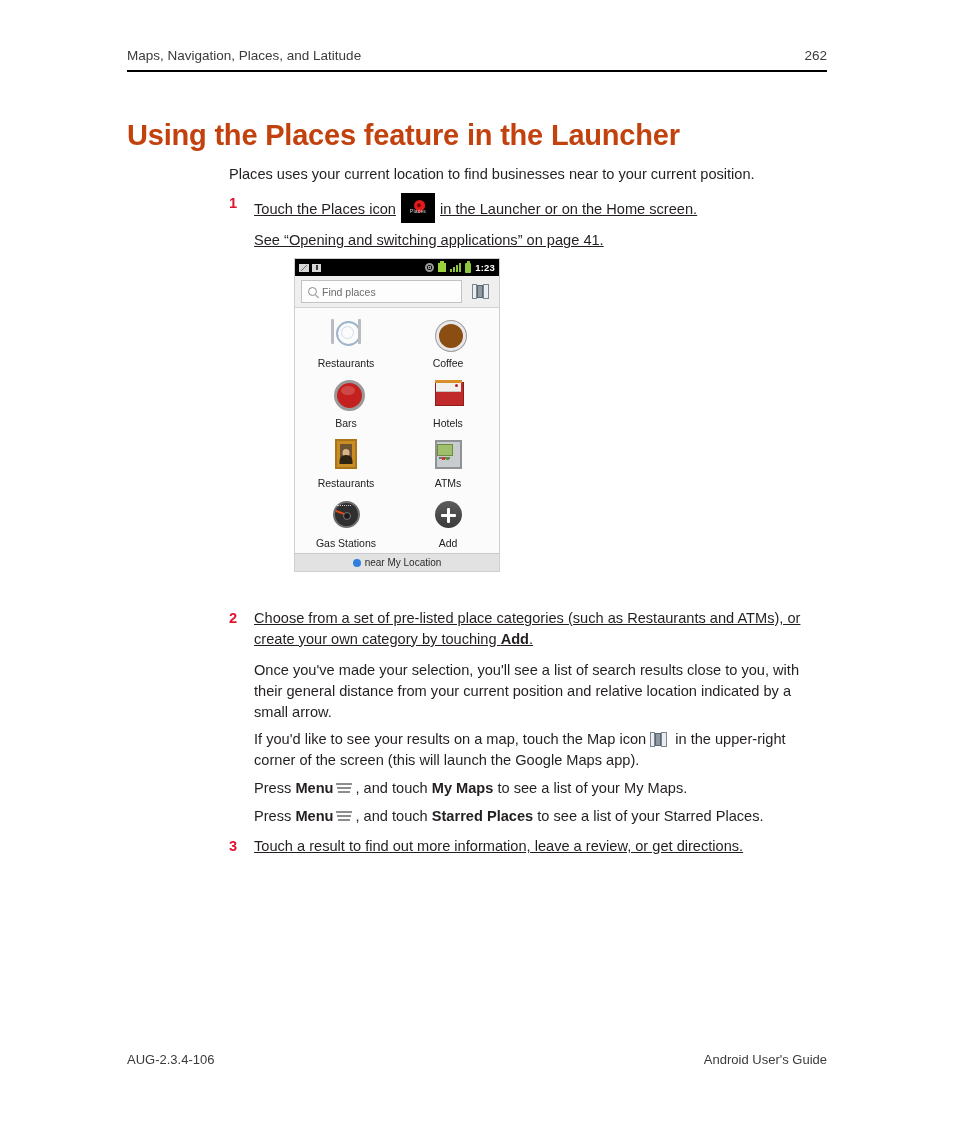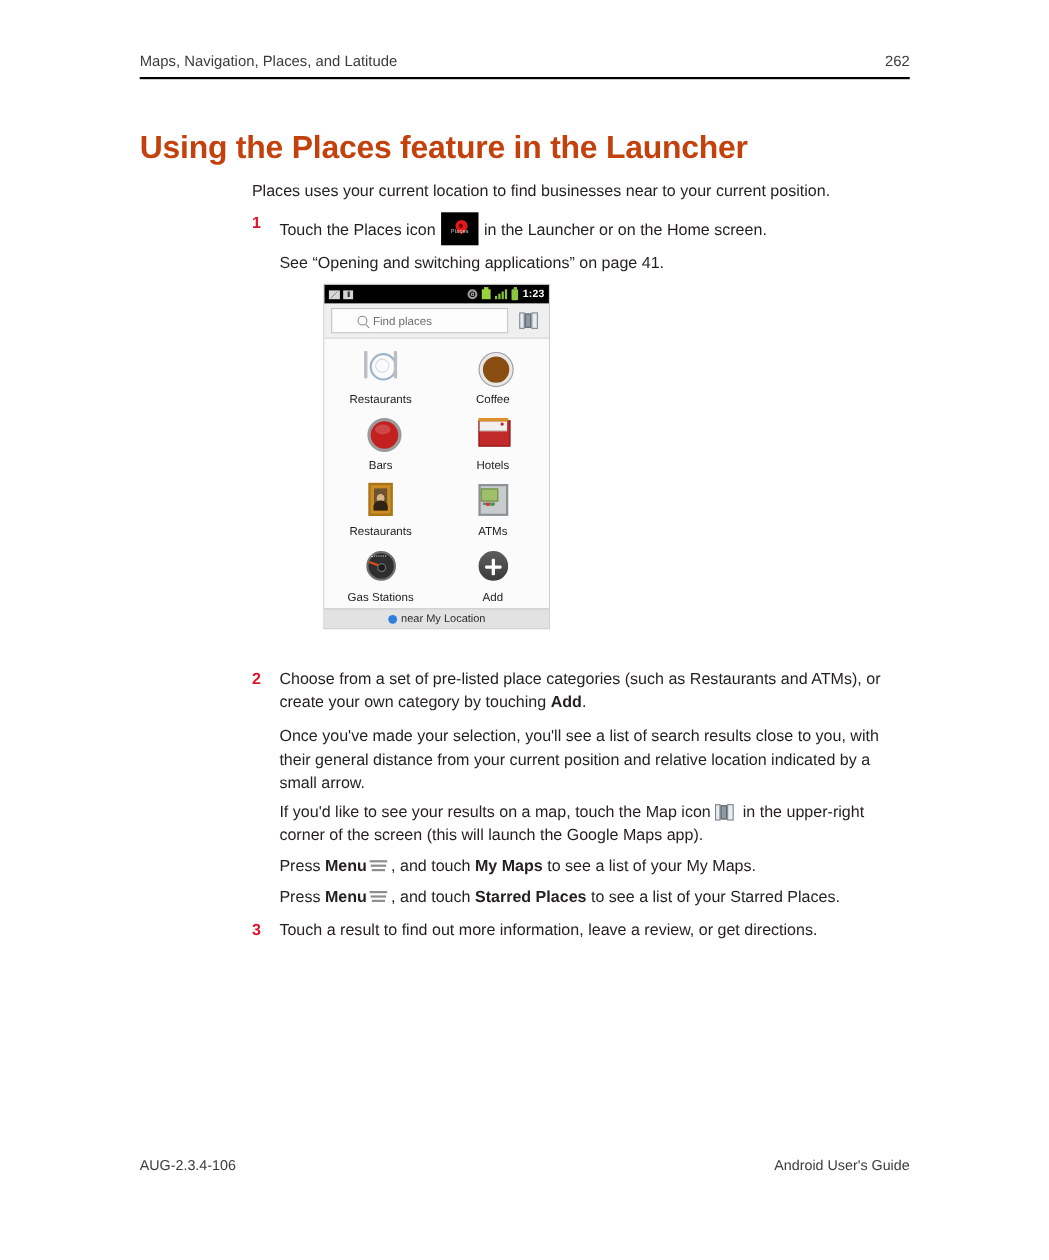--- a/index.html
+++ b/index.html
@@ -66,21 +66,21 @@
     font-size: 14.6px;
     line-height: 21px;
   }
   .step-num {
     color: #e1142d;
     font-weight: bold;
     width: 25px;
     flex: none;
   }
   .step-body { width: 575px; }
-  .para { margin: 0; }
+  .para { margin: 0; text-decoration: underline; }
   .para + .para { margin-top: 14px; }
   b { font-weight: bold; }
 
   .step1 { left: 229px; top: 193px; }
   .step2 { left: 229px; top: 608px; }
   .step3 { left: 229px; top: 836px; }
   .subpara {
     position: absolute;
     left: 254px;
     width: 575px;
@@ -210,21 +210,21 @@
     padding: 0 6px;
     gap: 6px;
   }
   .searchbox {
     flex: 1;
     height: 21px;
     background: #fdfdfd;
     border: 1px solid #c2c2c2;
     display: flex;
     align-items: center;
-    padding: 0 23px;
+    padding: 0 6px;
     gap: 5px;
     font-size: 10.5px;
     color: #6d6d6d;
   }
   .magn { width: 7px; height: 7px; border: 1.4px solid #8a8a8a; border-radius: 50%; position: relative; flex: none;}
   .magn:after{content:"";position:absolute;right:-3px;bottom:-2px;width:4px;height:1.4px;background:#8a8a8a;transform:rotate(45deg);}
 
   .grid {
     background: #fbfbfb;
     padding: 10px 0 4px 0;

